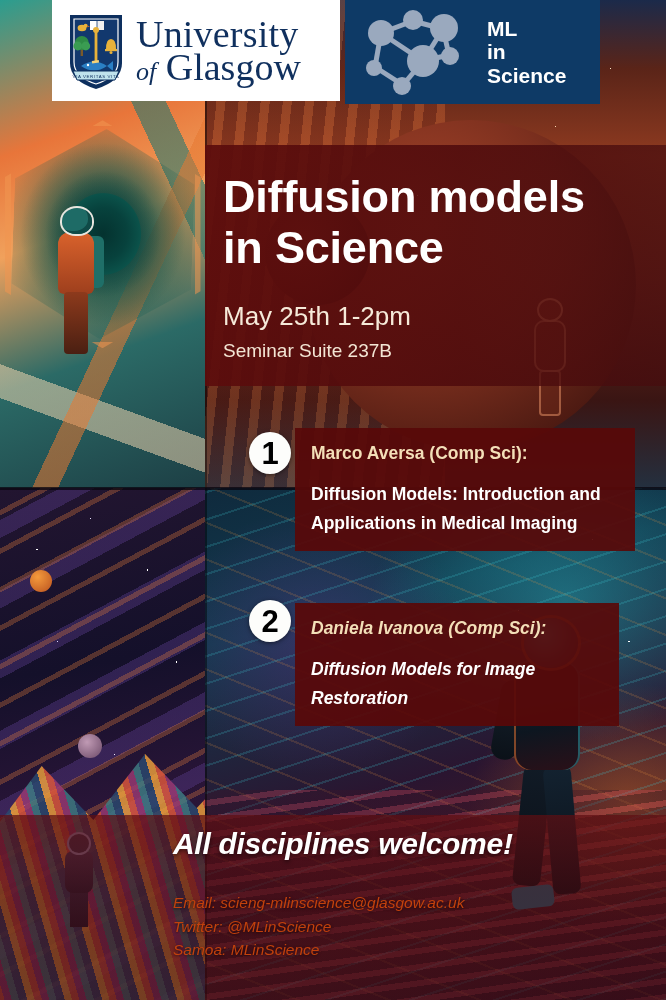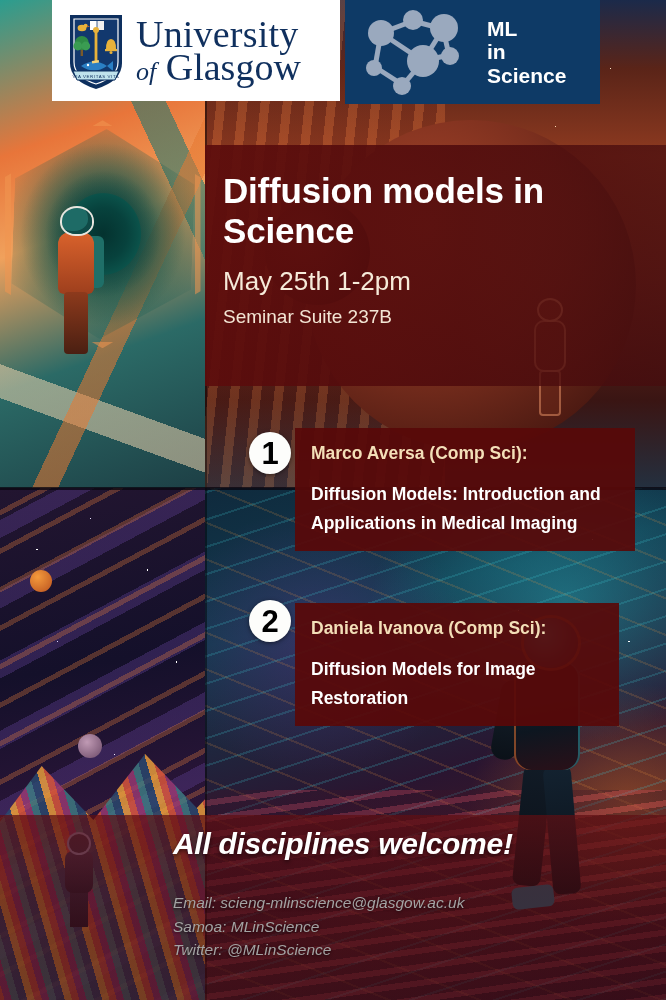--- a/index.html
+++ b/index.html
@@ -208,34 +208,34 @@
   }
   .ml-words { color:#fff; font-weight:bold; font-size:21px; line-height:1.12; }
 
   
   .title-box {
     position:absolute; left:205px; top:145px; width:461px; height:241px;
     background:linear-gradient(90deg, rgba(92,12,12,.92) 0%, rgba(78,10,12,.86) 55%, rgba(70,12,14,.72) 100%);
     padding:26px 0 0 18px;
   }
   .title-main {
-    color:#ffffff; font-size:35px; font-weight:bold; line-height:1.14; letter-spacing:-.2px;
+    color:#ffffff; font-size:45px; font-weight:bold; line-height:1.14; letter-spacing:-.2px;
     max-width:392px;
   }
-  .title-date { color:#f6ead9; font-size:26px; margin-top:16px; line-height:1.15; }
+  .title-date { color:#f6ead9; font-size:26px; margin-top:28px; line-height:1.15; }
   .title-venue { color:#f3e5d4; font-size:19px; margin-top:7px; line-height:1.34; }
 
   
   .talk { position:absolute; }
   .talk-box {
     background:rgba(88,9,9,.93);
     padding:12px 0 14px 16px;
   }
   .talk-1 { left:295px; top:428px; width:340px; }
-  .talk-2 { left:295px; top:603px; width:324px; }
+  .talk-2 { left:295px; top:603px; width:324px;font-style:italic; }
   .speaker { color:#f3dfb8; font-size:17.5px; font-weight:bold; line-height:1.5; }
   .talk-title { color:#ffffff; font-size:17.5px; font-weight:bold; line-height:1.62; margin-top:14px; }
 
   .badge {
     position:absolute; width:42px; height:42px; border-radius:50%;
     background:#fdfdfb; color:#000;
     display:flex; align-items:center; justify-content:center;
     font-size:31px; font-weight:bold; line-height:1;
     box-shadow:0 1px 4px rgba(0,0,0,.5);
   }
@@ -247,21 +247,21 @@
     position:absolute; left:0; top:815px; width:666px; height:185px;
     background:linear-gradient(180deg, rgba(95,14,18,.72) 0%, rgba(72,10,16,.62) 40%, rgba(58,10,18,.58) 100%);
   }
   .welcome {
     position:absolute; left:173px; top:827px;
     color:#ffffff; font-size:30px; font-weight:bold; font-style:italic; letter-spacing:-.3px;
     text-shadow:0 2px 4px rgba(0,0,0,.55);
   }
   .contact {
     position:absolute; left:173px; top:891px;
-    color:#a3a3a3; font-size:15.5px; font-style:italic; line-height:1.52;
+    color:#c2410c; font-size:15.5px; font-style:italic; line-height:1.52;
     text-shadow:0 1px 3px rgba(0,0,0,.6);
   }
 </style>
 </head>
 <body>
 
 <div class="poster">
 
   <div class="bg-layer">
 
@@ -421,17 +421,17 @@
     <div class="talk-box">
       <div class="speaker">Daniela Ivanova (Comp Sci):</div>
       <div class="talk-title">Diffusion Models for Image Restoration</div>
     </div>
   </div>
 
   <div class="footer-wash"></div>
   <div class="welcome">All disciplines welcome!</div>
   <div class="contact">
     <div>Email: scieng-mlinscience@glasgow.ac.uk</div>
+    <div>Twitter: @MLinScience</div>
     <div>Samoa: MLinScience</div>
-    <div>Twitter: @MLinScience</div>
   </div>
 
 </div>
 
 </body></html>

